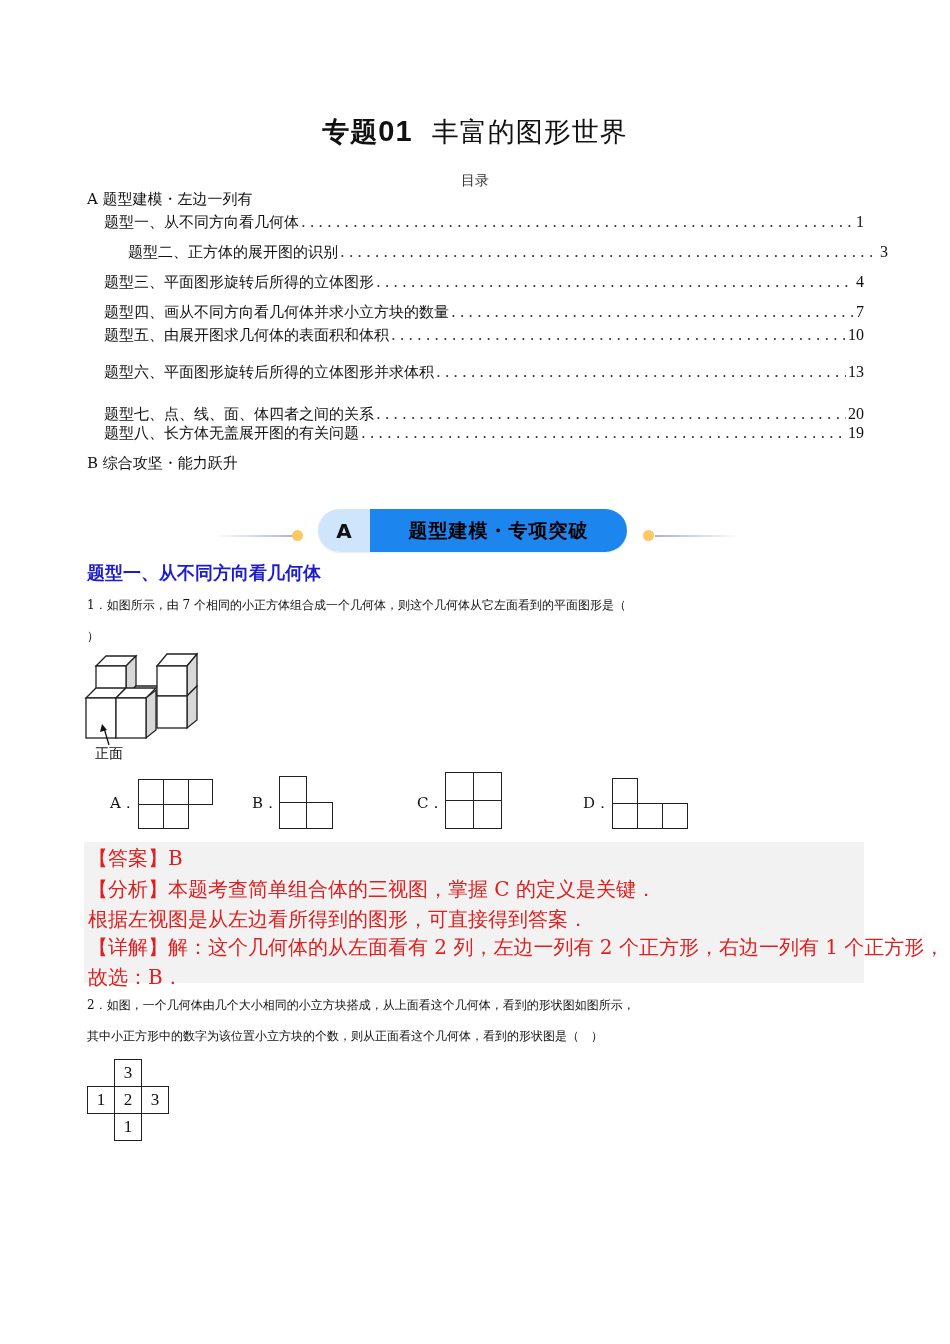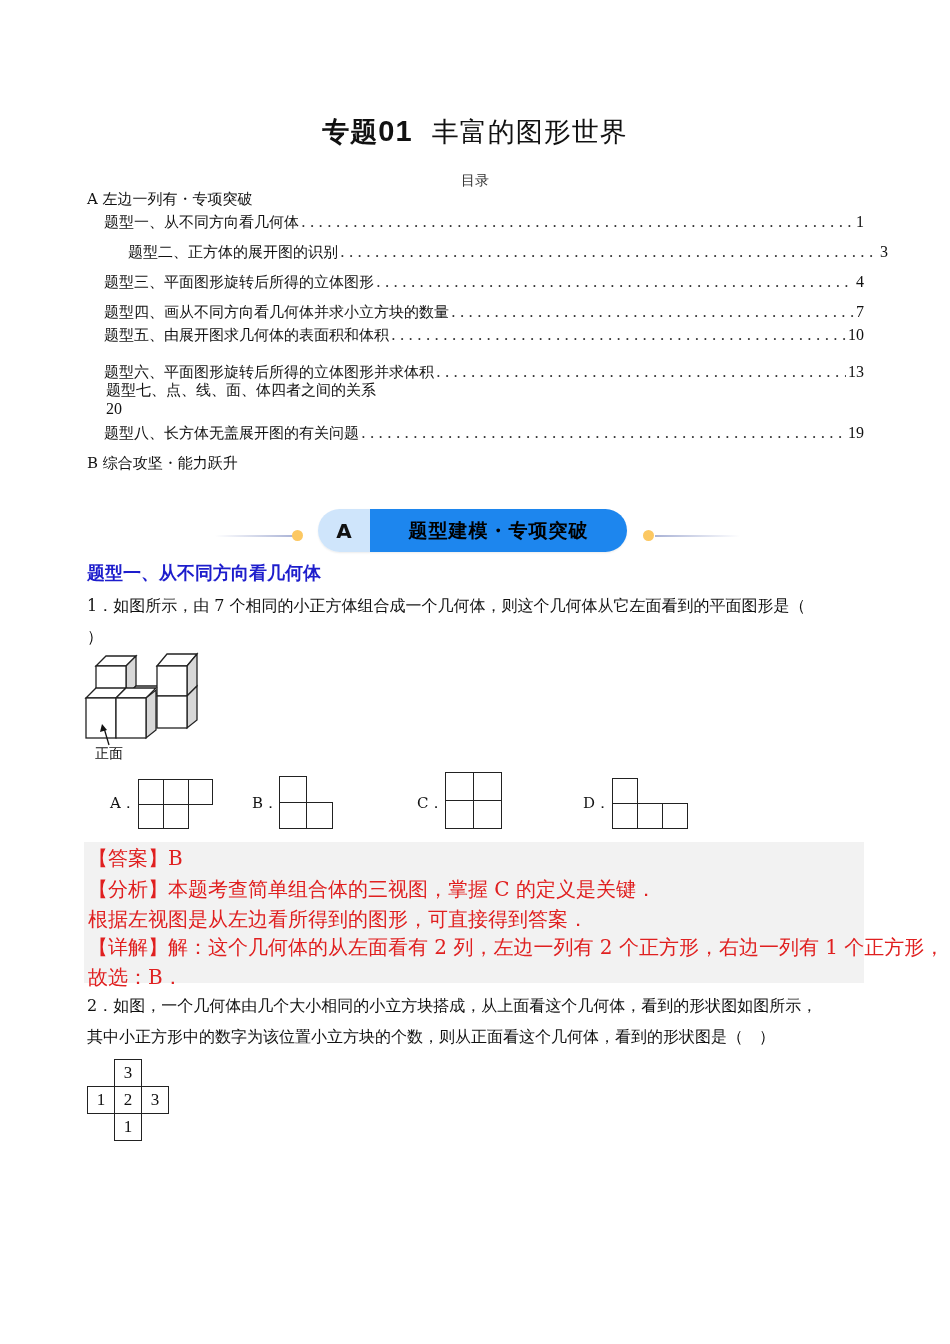--- a/index.html
+++ b/index.html
@@ -23,39 +23,39 @@
                    background:linear-gradient(to right, #aab3d6, rgba(200,206,228,0)); }
   .dot { width:11px; height:11px; border-radius:50%; background:#fcc862; top:530px; }
   .pill { left:318px; top:509px; width:309px; height:43px; border-radius:22px; overflow:hidden;
           display:flex; box-shadow:0 1px 2px rgba(0,0,0,0.08); }
   .pill .a { width:52px; background:#cfe5fb; display:flex; align-items:center; justify-content:center;
              font-family:"DejaVu Sans","Liberation Sans",sans-serif; font-weight:bold; font-size:20px; color:#111; }
   .pill .t { flex:1; background:#1d86ee; color:#000000; display:flex; align-items:center; justify-content:center;
              font-family:"DejaVu Sans","Liberation Sans",sans-serif; font-weight:bold; font-size:19px; letter-spacing:1px; }
 
   .sec-title { left:87px; top:561px; font-size:18px; color:#1d1dcc; font-family:"DejaVu Sans","Liberation Sans",sans-serif; font-weight:bold; }
-  .q { left:87px; width:780px; font-size:16px; line-height:31px; }
+  .q { left:87px; width:780px; font-size:12px; line-height:31px; }
   .opt-label { font-size:15px; }
   .grid { position:absolute; }
   .cell { position:absolute; border:1.3px solid #222; box-sizing:border-box; }
 
   .answer-box { left:84px; top:842px; width:780px; height:141px; background:#f2f2f2; }
   .ans { left:88px; font-size:20px; color:#e02020; }
   .num-cell { position:absolute; border:1.3px solid #222; box-sizing:border-box; display:flex; align-items:center;
               justify-content:center; font-family:"Liberation Serif",serif; font-size:17px; }
 </style>
 </head>
 <body>
 
 <div class="abs title">
   <span class="lead">专题</span><span class="num">01</span>&nbsp;&nbsp;<span>丰富的图形世界</span>
 </div>
 
 <div class="abs toc-head">目录</div>
-<div class="abs toc-sec" style="top:190px;">A 左边一列有・专项突破</div>
+<div class="abs toc-sec" style="top:190px;">A 题型建模・左边一列有</div>
 
 <div class="abs toc-row" style="top:213px;">
   <span class="lbl">题型一、从不同方向看几何体</span>
     <span class="dots">........................................................................................................................</span>
     <span class="pg">1</span>
 </div>
 <div class="abs toc-row" style="top:243px;margin-left:24px;">
   <span class="lbl">题型二、正方体的展开图的识别</span>
     <span class="dots">........................................................................................................................</span>
     <span class="pg">3</span>
@@ -73,21 +73,21 @@
 <div class="abs toc-row" style="top:326px;">
   <span class="lbl">题型五、由展开图求几何体的表面积和体积</span>
     <span class="dots">........................................................................................................................</span>
     <span class="pg">10</span>
 </div>
 <div class="abs toc-row" style="top:363px;">
   <span class="lbl">题型六、平面图形旋转后所得的立体图形并求体积</span>
     <span class="dots">........................................................................................................................</span>
     <span class="pg">13</span>
 </div>
-<div class="abs toc-row" style="top:381px;flex-direction:column;">
+<div class="abs toc-row" style="top:405px;">
   <span class="lbl">题型七、点、线、面、体四者之间的关系</span>
     <span class="dots">........................................................................................................................</span>
     <span class="pg">20</span>
 </div>
 <div class="abs toc-row" style="top:424px;">
   <span class="lbl">题型八、长方体无盖展开图的有关问题</span>
     <span class="dots">........................................................................................................................</span>
     <span class="pg">19</span>
 </div>
 <div class="abs toc-sec" style="top:454px;">B 综合攻坚・能力跃升</div>

